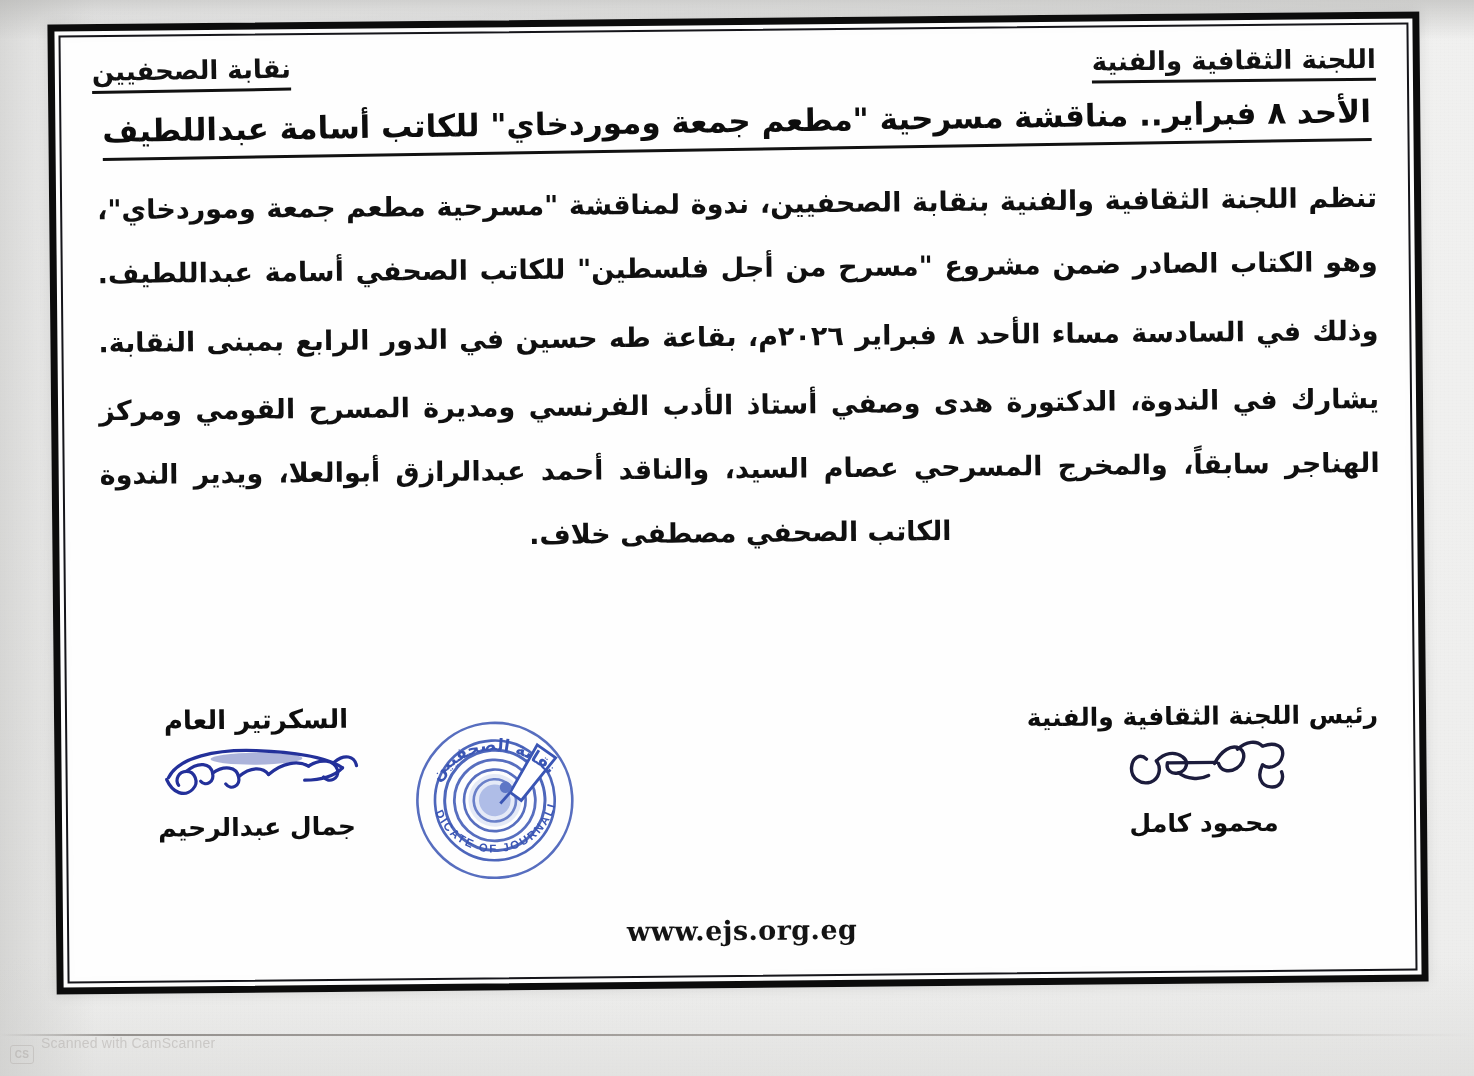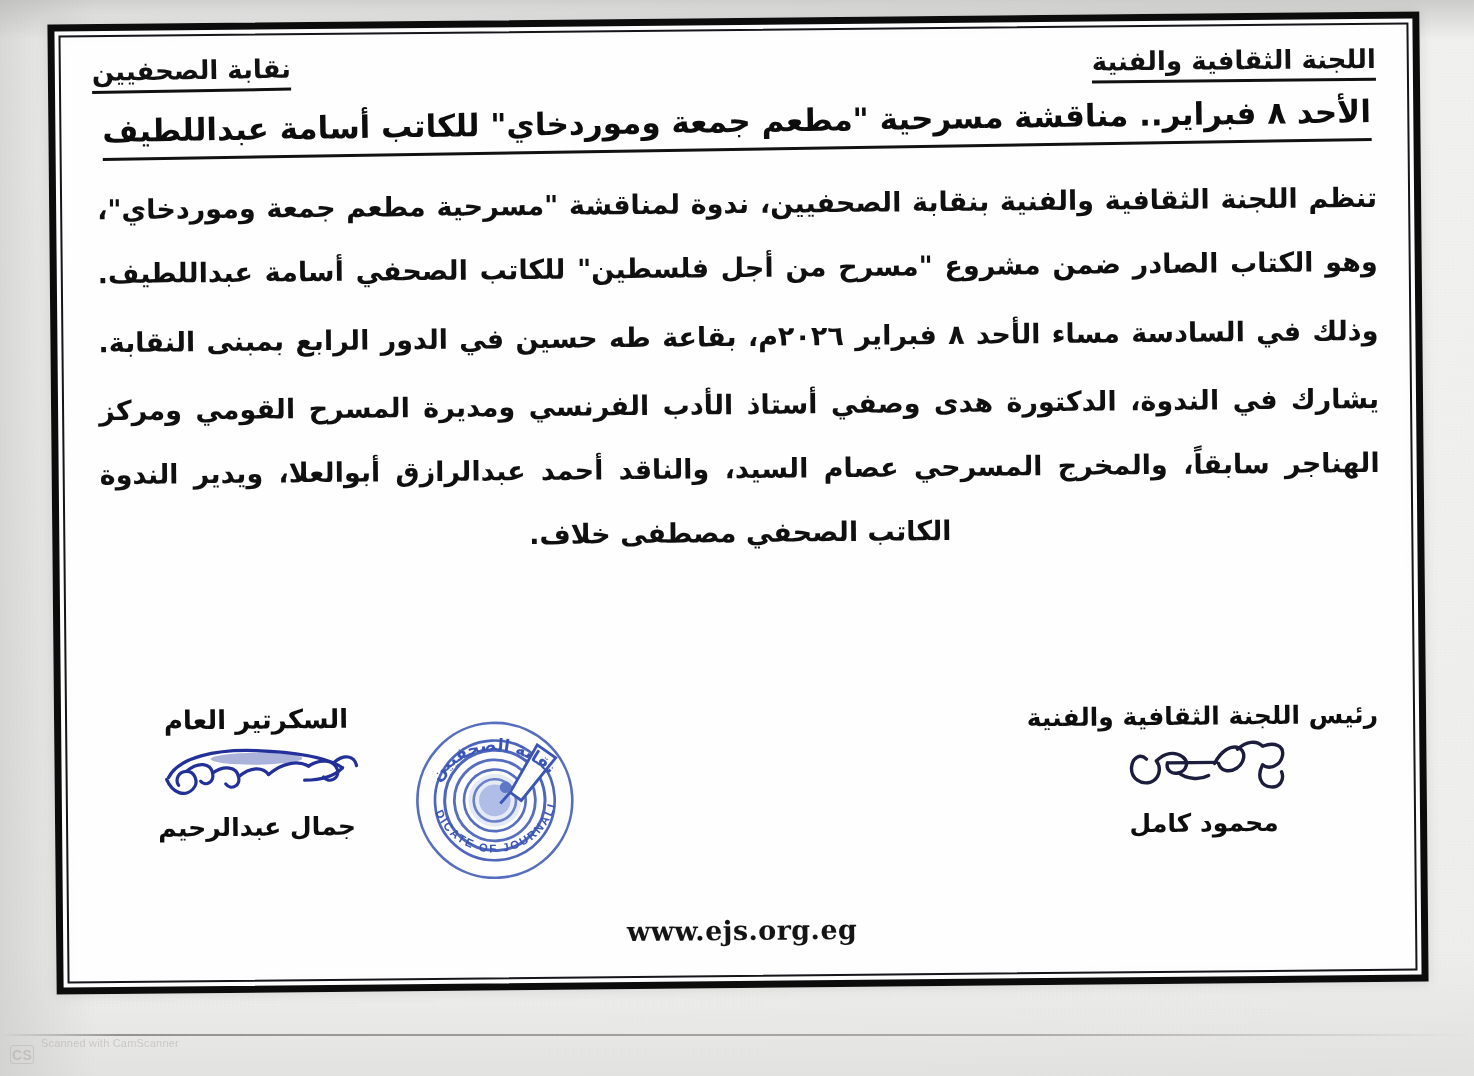--- a/index.html
+++ b/index.html
@@ -214,32 +214,32 @@
     align-items: center;
     gap: 7px;
     direction: ltr;
     opacity: .55;
   }
   .cs-badge {
     width: 22px;
     height: 17px;
     border: 1.6px solid #b9b5b2;
     border-radius: 3px;
-    font-size: 14px;
+    font-size: 10px;
     font-weight: 700;
     color: #b0aca9;
     display: flex;
     align-items: center;
     justify-content: center;
     letter-spacing: .3px;
     font-family: "Liberation Sans", sans-serif;
     margin-top: 24px;
   }
   .cs-text {
-    font-size: 11px;
+    font-size: 14px;
     color: #b4b0ad;
     font-family: "Liberation Sans", sans-serif;
     letter-spacing: .2px;
   }
   .cs-rule {
     position: absolute;
     left: 0;
     bottom: 40px;
     width: 100%;
     height: 2px;

